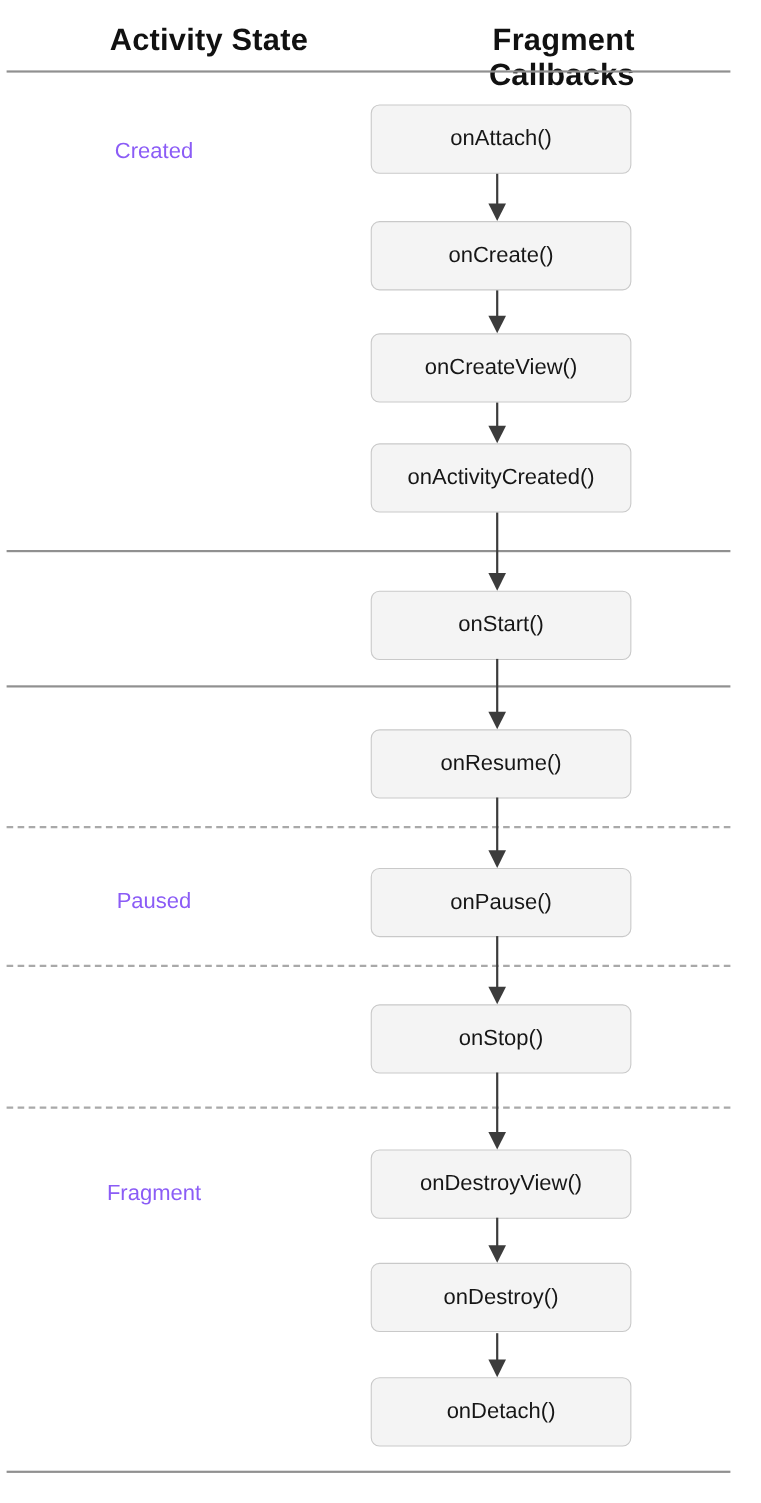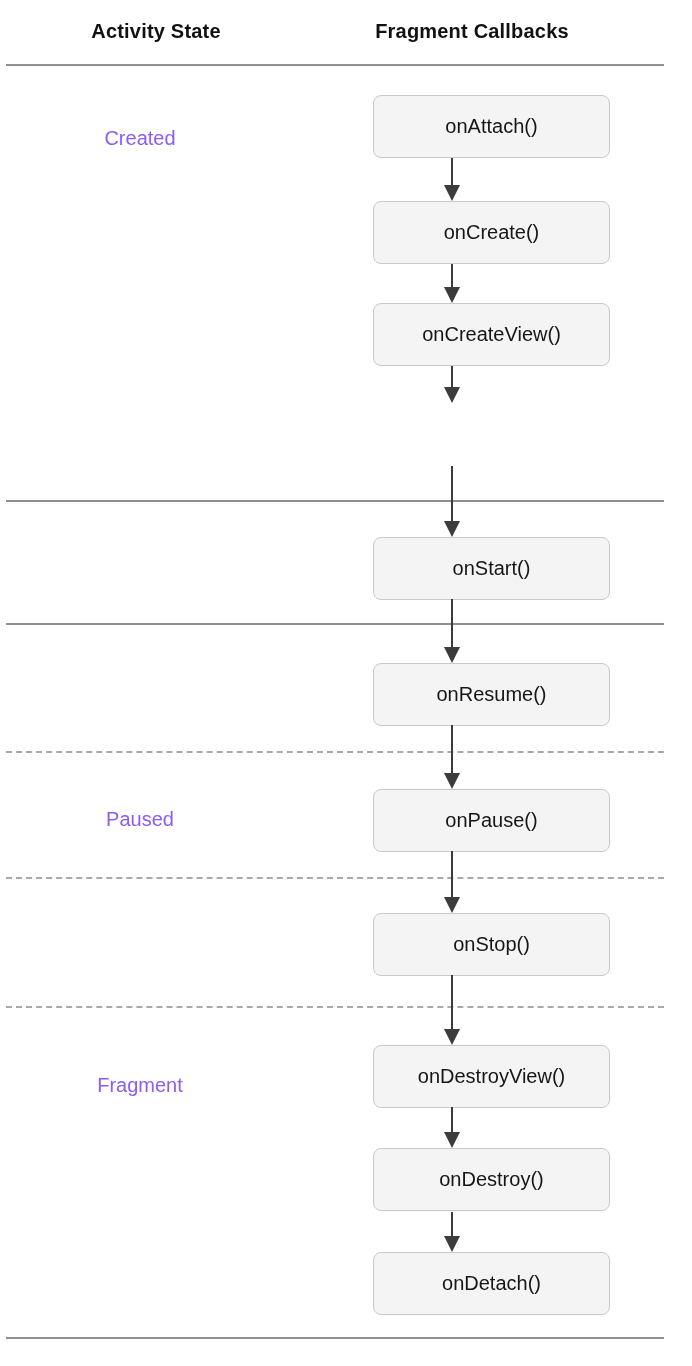--- a/index.html
+++ b/index.html
@@ -12,26 +12,25 @@
     position: relative;
     width: 692px;
     height: 1366px;
     background: #ffffff;
     overflow: hidden;
   }
   
   .col-header {
     position: absolute;
     top: 20px;
-    font-size: 20px;
+    font-size: 28px;
     font-weight: bold;
     color: #111111;
-    text-align: center;
+    text-align: right;
     letter-spacing: 0.2px;
-    margin-left: 16px;
   }
   .col-header.left  { left: 0;     width: 280px; }
   .col-header.right { left: 335px; width: 242px; }
 
   
   .sep {
     position: absolute;
     left: 6px;
     width: 658px;
     height: 0;
@@ -57,21 +56,20 @@
     height: 61px;
     background: #f4f4f4;
     border: 1px solid #c9c9c9;
     border-radius: 8px;
     display: flex;
     align-items: center;
     justify-content: center;
     font-size: 20px;
     color: #161616;
     z-index: 2;
-    margin-left: 36px;
   }
 
   
   .arrow {
     position: absolute;
     left: 444px;
     width: 16px;
     z-index: 3;
   }
   .arrow .shaft {
@@ -109,20 +107,21 @@
   <div class="sep dashed" style="top:1006px"></div>
   <div class="sep solid" style="top:1337px"></div>
 
   <div class="state-label" style="top:127px">Created</div>
   <div class="state-label" style="top:808px">Paused</div>
   <div class="state-label" style="top:1074px">Fragment</div>
 
   <div class="cb-box" style="top:95px">onAttach()</div>
   <div class="cb-box" style="top:201px">onCreate()</div>
   <div class="cb-box" style="top:303px">onCreateView()</div>
+  <div class="cb-box" style="top:403px">onActivityCreated()</div>
   <div class="cb-box" style="top:537px">onStart()</div>
   <div class="cb-box" style="top:663px">onResume()</div>
   <div class="cb-box" style="top:913px">onStop()</div>
   <div class="cb-box" style="top:789px">onPause()</div>
   <div class="cb-box" style="top:1045px">onDestroyView()</div>
   <div class="cb-box" style="top:1148px">onDestroy()</div>
   <div class="cb-box" style="top:1252px">onDetach()</div>
 
   <div class="arrow" style="top:158px;height:43px">
       <div class="shaft"></div>

